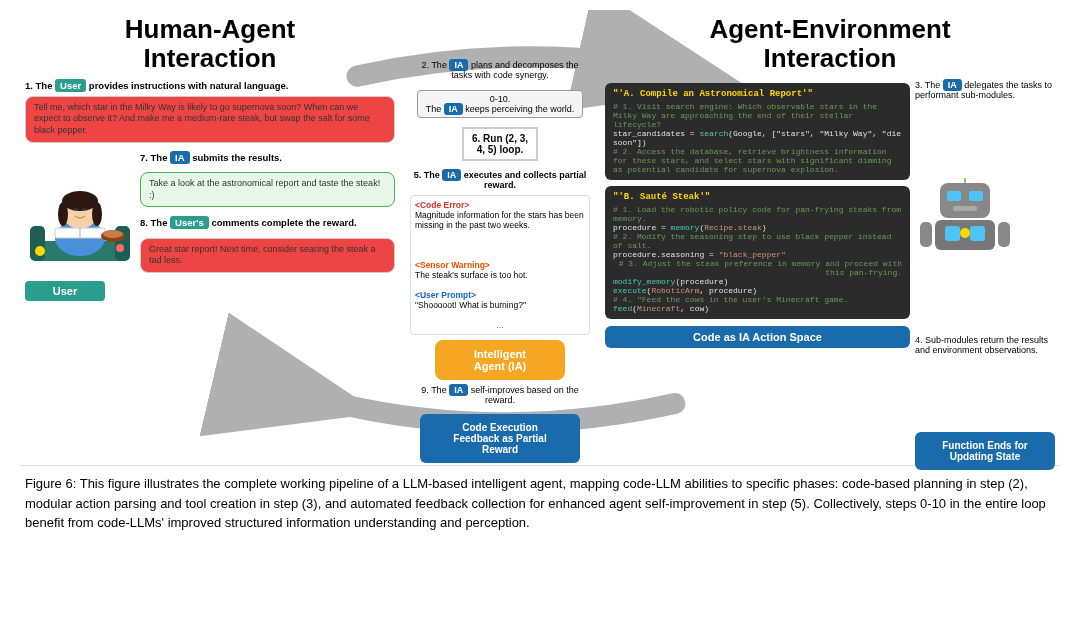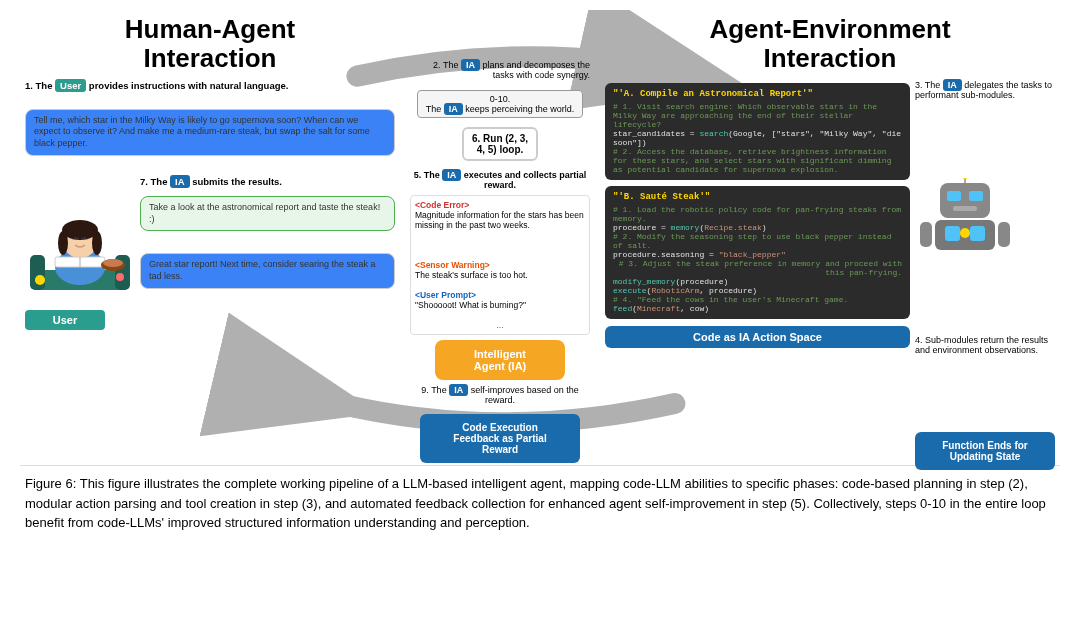--- a/index.html
+++ b/index.html
@@ -68,36 +68,36 @@
       display: flex;
       flex-direction: column;
       align-items: center;
       padding-top: 10px;
     }
 
     
     .step-box {
       background: #fff;
       border: 2px solid #ccc;
-      border-radius: 6px;
+      border-radius: 0;
       padding: 4px 8px;
       font-size: 10px;
       text-align: center;
       margin: 4px 0;
     }
 
     
     .chat-bubble {
-      background: #3b82f6;
+      background: #ef4444;
       border: 1px solid #ccc;
       border-radius: 8px;
       padding: 5px 8px;
       font-size: 9px;
       color: #333;
-      margin: 16px 0;
+      margin: 3px 0;
     }
 
     .chat-bubble-green {
       background: #e8f5e9;
       border: 1px solid #4caf50;
       border-radius: 8px;
       padding: 5px 8px;
       font-size: 9px;
       color: #333;
       margin: 3px 0;
@@ -357,36 +357,39 @@
 
           <div style="flex:1; display:flex; flex-direction:column; gap:3px;">
 
             <div class="step-label">
               7. The <span class="highlight-ia">IA</span> submits the results.
             </div>
             <div class="chat-bubble-green">
               Take a look at the astronomical report and taste the steak! :)
             </div>
 
+            <div class="step-label">
+              8. The <span class="highlight-user">User's</span> comments complete the reward.
+            </div>
             <div class="chat-bubble">
               Great star report! Next time, consider searing the steak a tad less.
             </div>
           </div>
         </div>
 
         <div style="margin-top:5px; text-align:left;">
           <div class="user-bar">User</div>
         </div>
       </div>
     </div>
 
     <div class="middle-section">
       <div class="middle-inner">
 
-        <div style="font-size:9px; text-align:right; margin-bottom:5px;">
+        <div style="font-size:9px; text-align:center; margin-bottom:5px;">
           2. The <span class="highlight-ia">IA</span> plans and decomposes the tasks with code synergy.
         </div>
 
         <div class="counter-box">
           0-10.<br>The <span class="highlight-ia">IA</span> keeps perceiving the world.
         </div>
 
         <div class="step-box" style="font-size:10px; font-weight:bold;">
           6. Run (2, 3,<br>4, 5) loop.
         </div>

